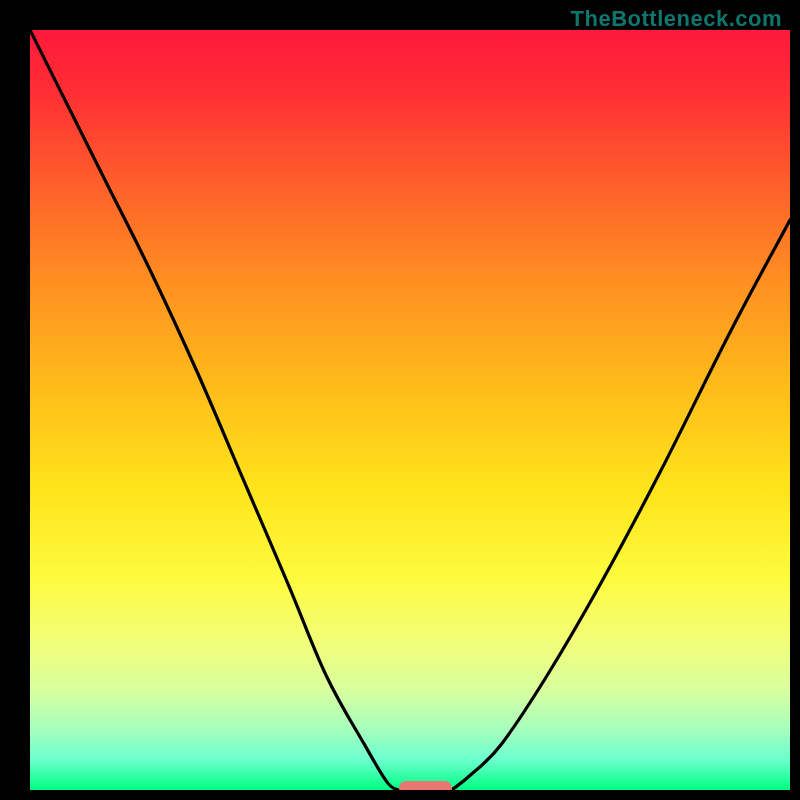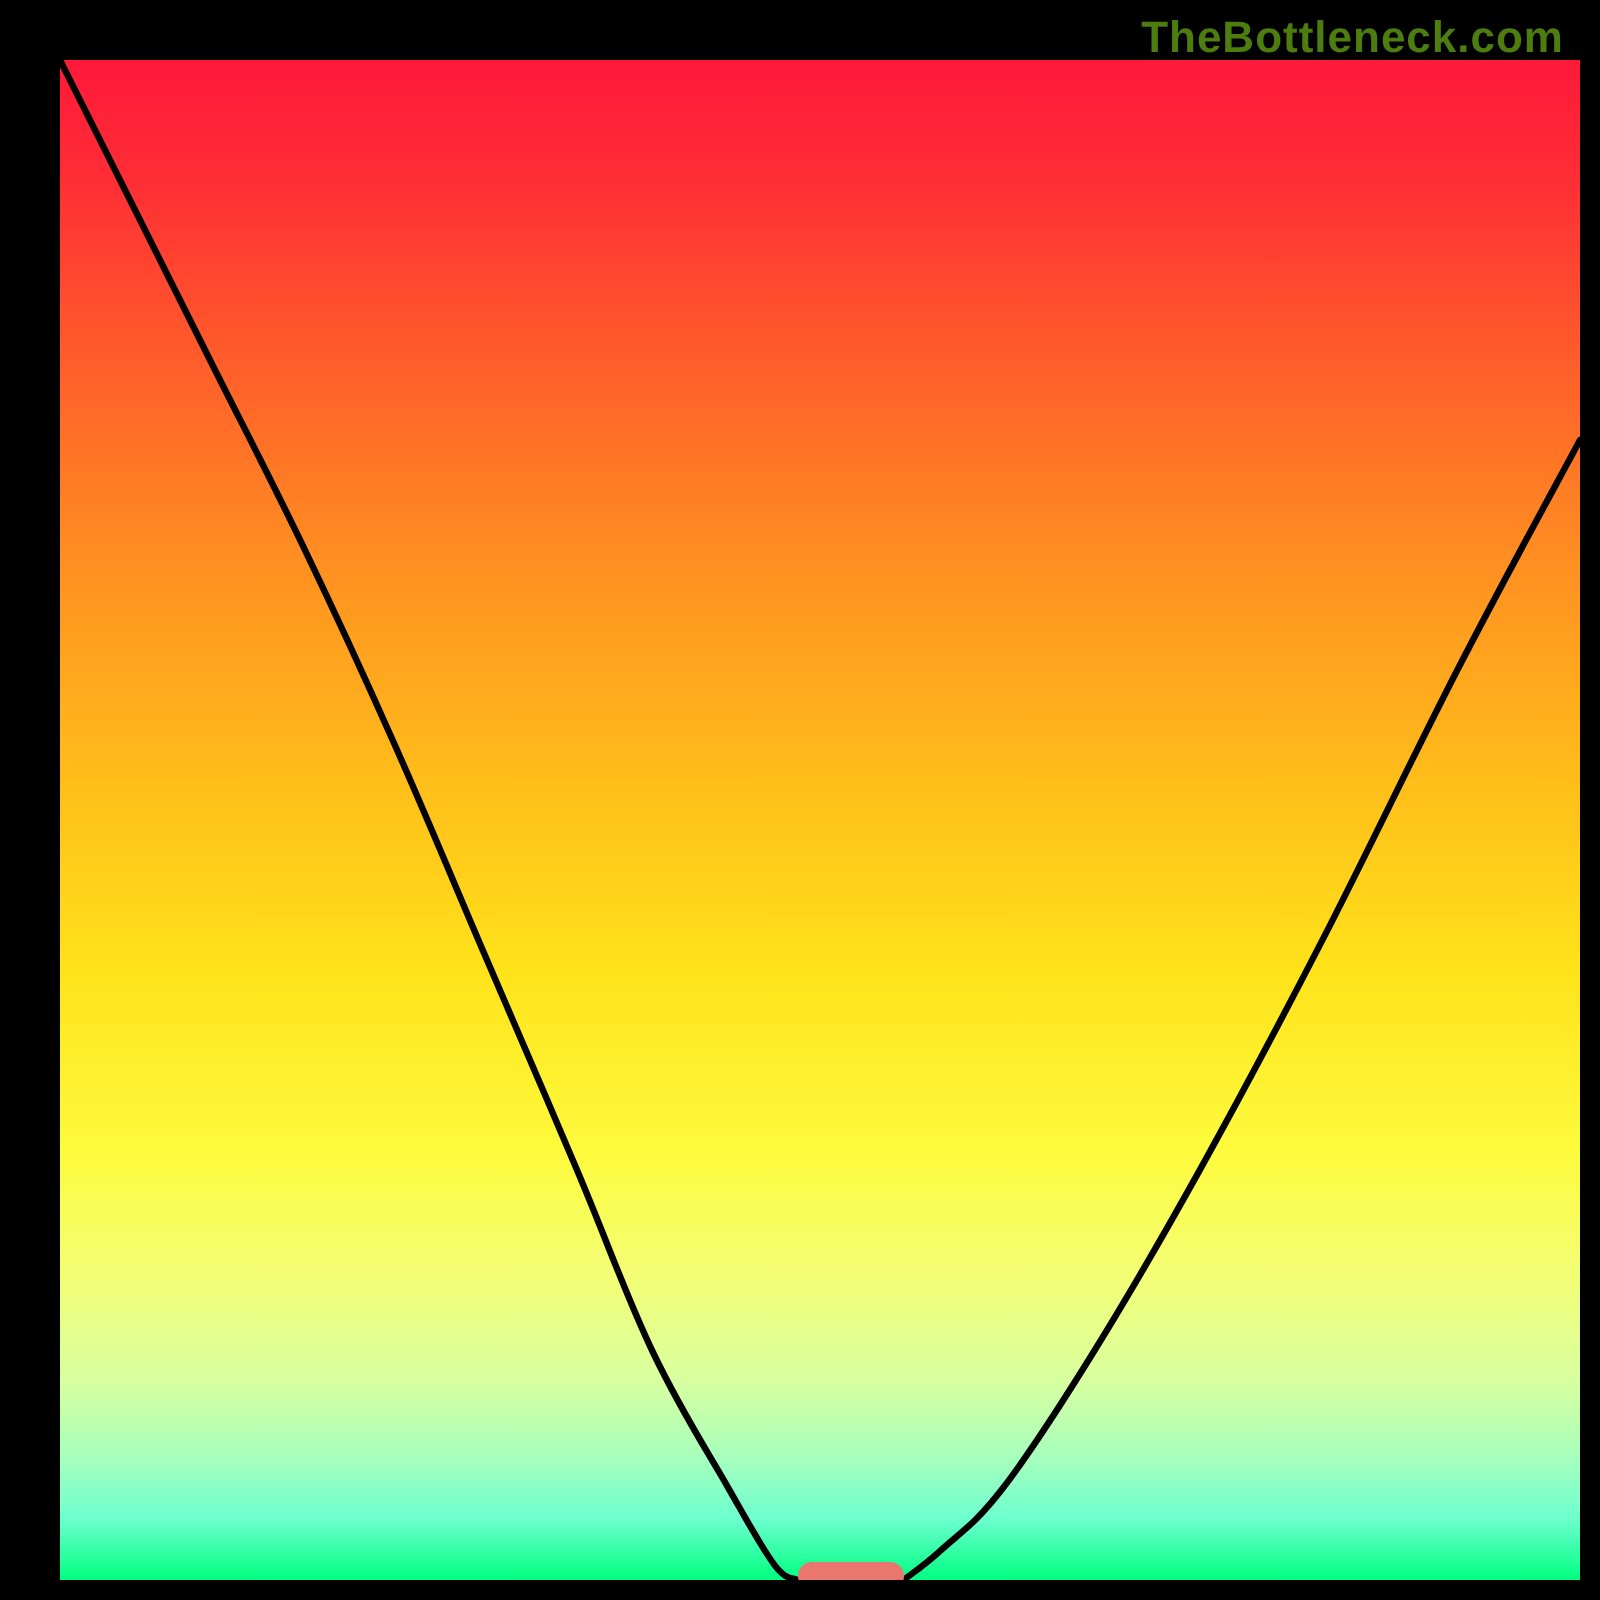--- a/index.html
+++ b/index.html
@@ -12,21 +12,21 @@
   }
   .chart-container {
     position: relative;
     width: 800px;
     height: 800px;
   }
   .watermark {
     position: absolute;
     top: 6px;
     right: 18px;
-    color: #4d7c0f;
+    color: #0f766e;
     font-family: Arial, Helvetica, sans-serif;
     font-size: 22px;
     font-weight: 600;
     letter-spacing: 0.5px;
     z-index: 10;
   }
   .plot-area {
     position: absolute;
     left: 30px;
     top: 30px;

